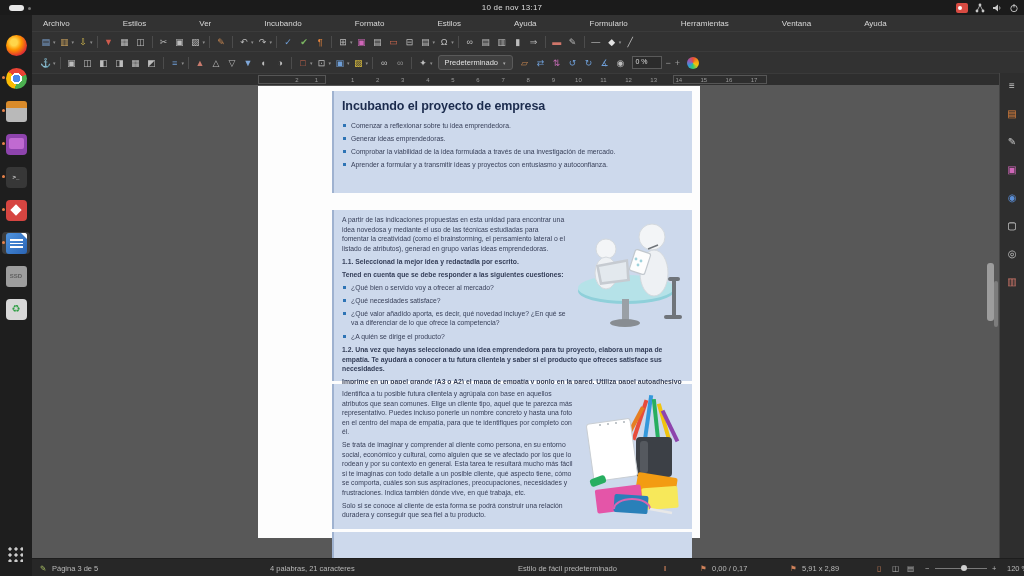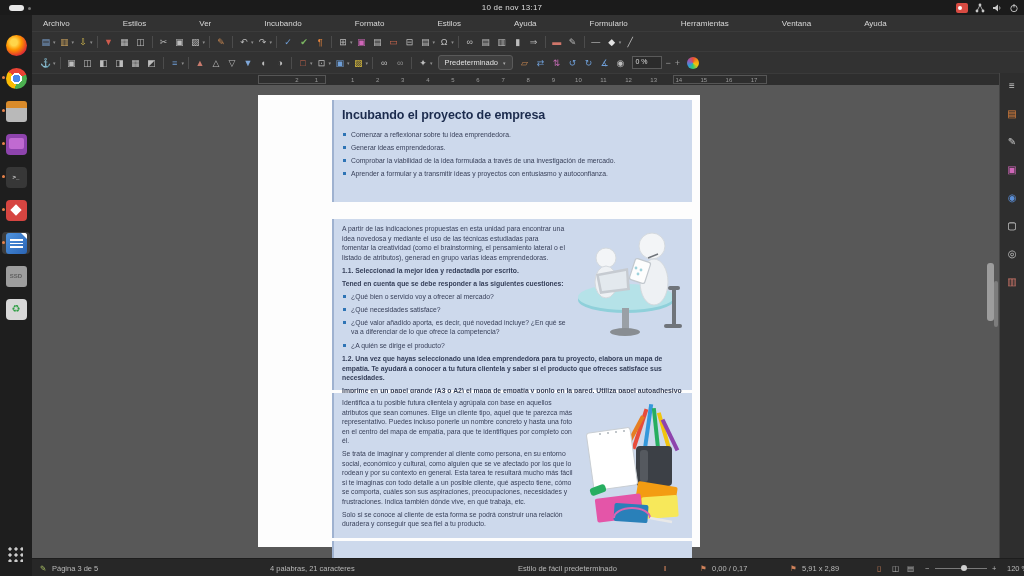--- a/index.html
+++ b/index.html
@@ -70,21 +70,21 @@
   .ruler{height:12px;background:#2e2e2e;position:relative;border-top:1px solid #3a3a3a;flex:none;}
   .mbox{position:absolute;top:1px;height:9px;border:1px solid #565656;}
   .mbox.left{left:226px;width:68px;display:flex;align-items:center;justify-content:flex-end;gap:16px;padding-right:7px;}
   .mbox.right{left:641px;width:94px;}
   .mnum{font-size:6px;color:#9a9a9a;}
   .rnums{position:absolute;left:308px;top:1px;display:flex;}
   .rnum{width:25.1px;text-align:center;font-size:6px;color:#9a9a9a;line-height:10px;}
   .canvas{flex:1;position:relative;background:#585858;overflow:hidden;}
 
   
-  .page{position:absolute;left:226px;top:10px;width:442px;height:452px;background:#fdfdfd;}
+  .page{position:absolute;left:226px;top:1px;width:442px;height:452px;background:#fdfdfd;}
   .pblock{position:absolute;left:74px;width:360px;background:#cdd9ec;border-left:2px solid #9fb2d0;padding:5px 8px;color:#39415a;font-size:6.8px;line-height:1.4;}
   .blockA{top:5px;height:102px;padding-top:7px;}
   .doc-title{font-size:12.5px;font-weight:bold;color:#1b2b4d;letter-spacing:-.1px;}
   .doc-sub{margin-top:8px;font-size:9px;font-weight:bold;color:#1e6cb0;}
   ul.blist{list-style:none;margin:5px 0 0 0;padding:0;}
   ul.blist li{position:relative;padding-left:9px;margin-top:3.6px;}
   ul.blist li::before{content:"";position:absolute;left:1px;top:3px;width:3px;height:3px;background:#2e74b5;}
   .sechead{top:109px;height:13px;padding:0 0 0 8px;display:flex;align-items:center;background:#c4d2ea;font-size:8.8px;font-weight:bold;color:#1c66ad;}
   .blockB{top:124px;height:171px;}
   .blockC{top:298px;height:145px;}

